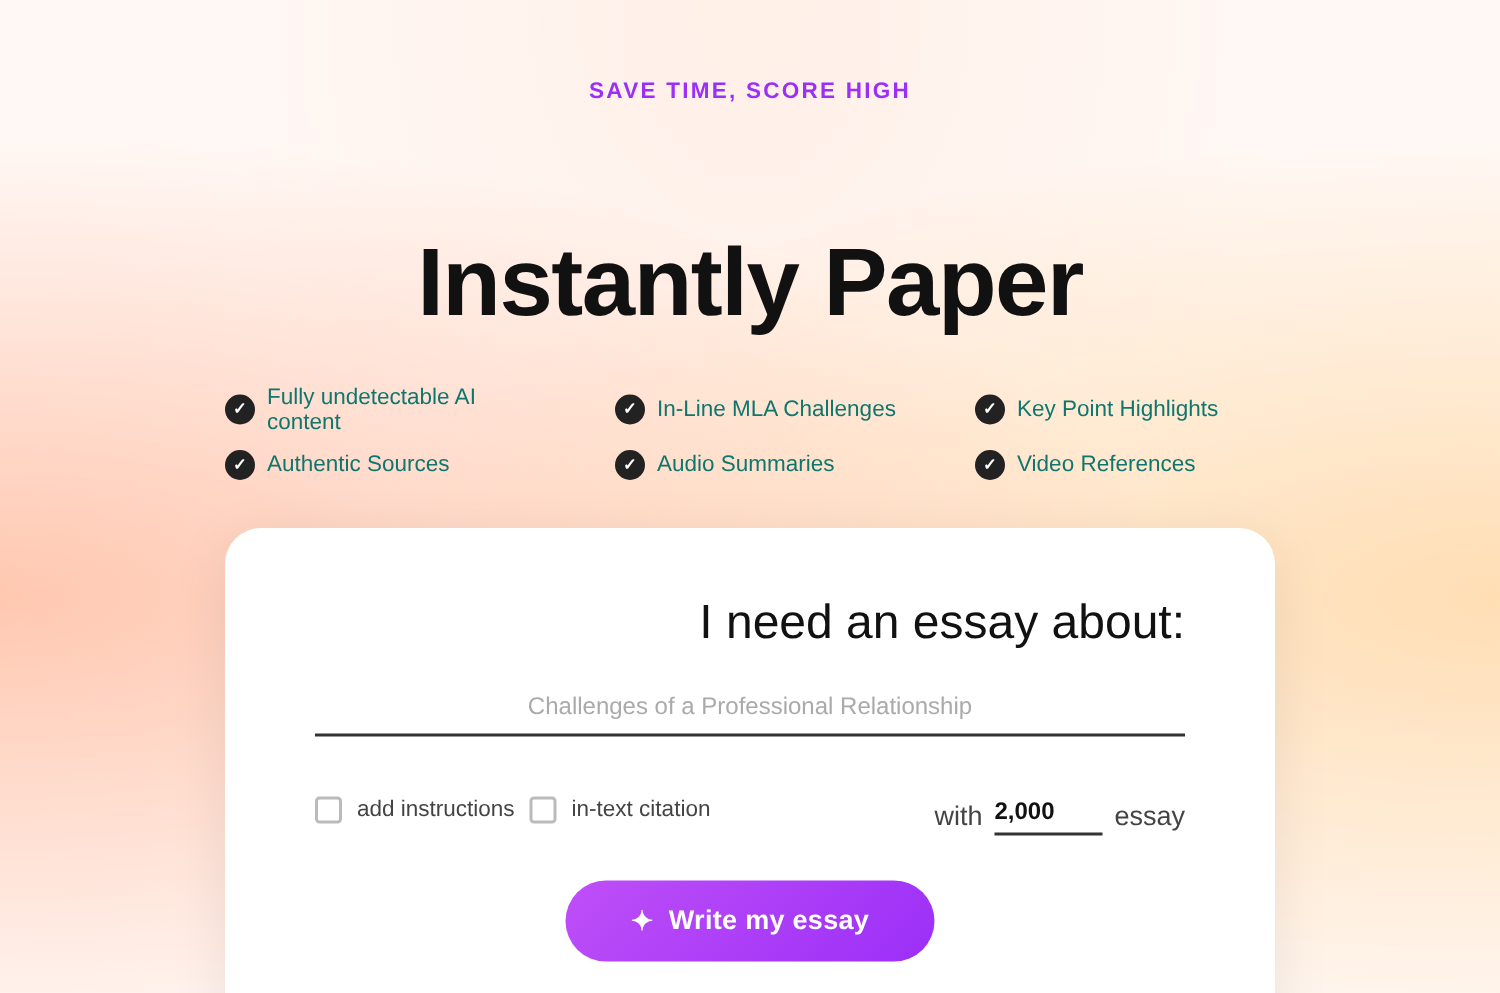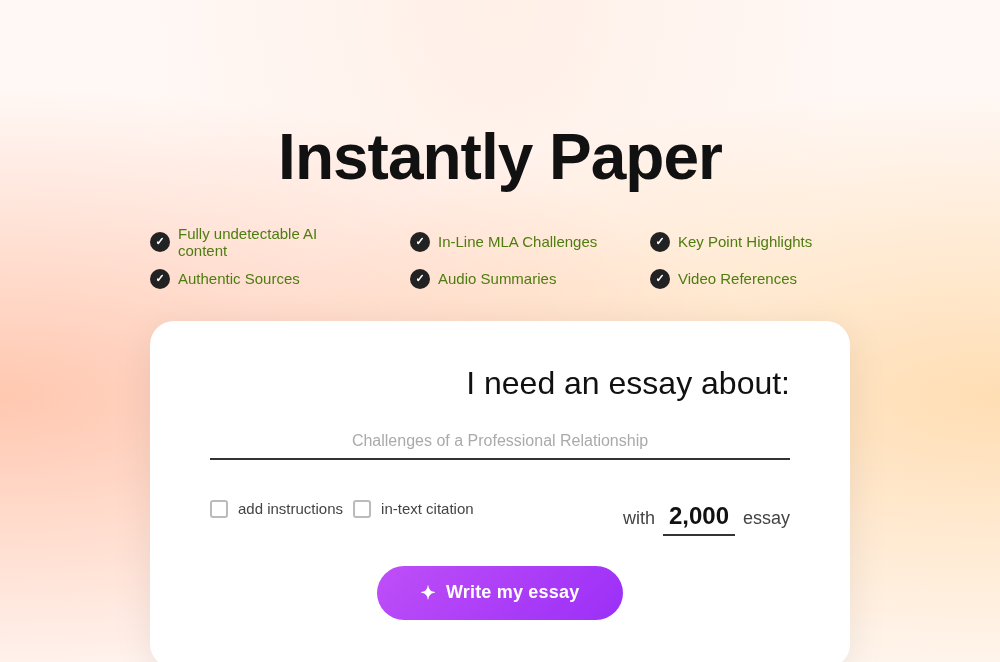--- a/index.html
+++ b/index.html
@@ -60,21 +60,21 @@
       grid-template-columns: 220px 200px 200px;
       gap: 10px 40px;
       margin-bottom: 32px;
     }
 
     .feature-item {
       display: flex;
       align-items: center;
       gap: 8px;
       font-size: 15px;
-      color: #4d7c0f;
+      color: #0f766e;
       font-weight: 500;
     }
 
     .check-icon {
       width: 20px;
       height: 20px;
       background: #222;
       border-radius: 50%;
       display: flex;
       align-items: center;
@@ -162,24 +162,24 @@
       font-size: 18px;
       color: #444;
       font-weight: 500;
       padding-top: 2px;
     }
 
     .words-input {
       border: none;
       border-bottom: 2px solid #333;
       outline: none;
-      font-size: 24px;
+      font-size: 16px;
       font-weight: 700;
       color: #111;
-      text-align: center;
+      text-align: left;
       width: 72px;
       padding-bottom: 4px;
       background: transparent;
       font-family: inherit;
     }
 
     .submit-button {
       display: flex;
       align-items: center;
       justify-content: center;
@@ -205,20 +205,21 @@
       justify-content: center;
     }
   </style>
 </head>
 <body>
 
 <div class="background"></div>
 
 <div class="content">
 
+  <div class="tagline">SAVE TIME, SCORE HIGH</div>
 
   <h1 class="headline">
     <br>
     <span>Instantly Paper</span>
   </h1>
 
   <div class="features-grid">
 
     <div class="feature-item">
       <span class="check-icon"></span>

